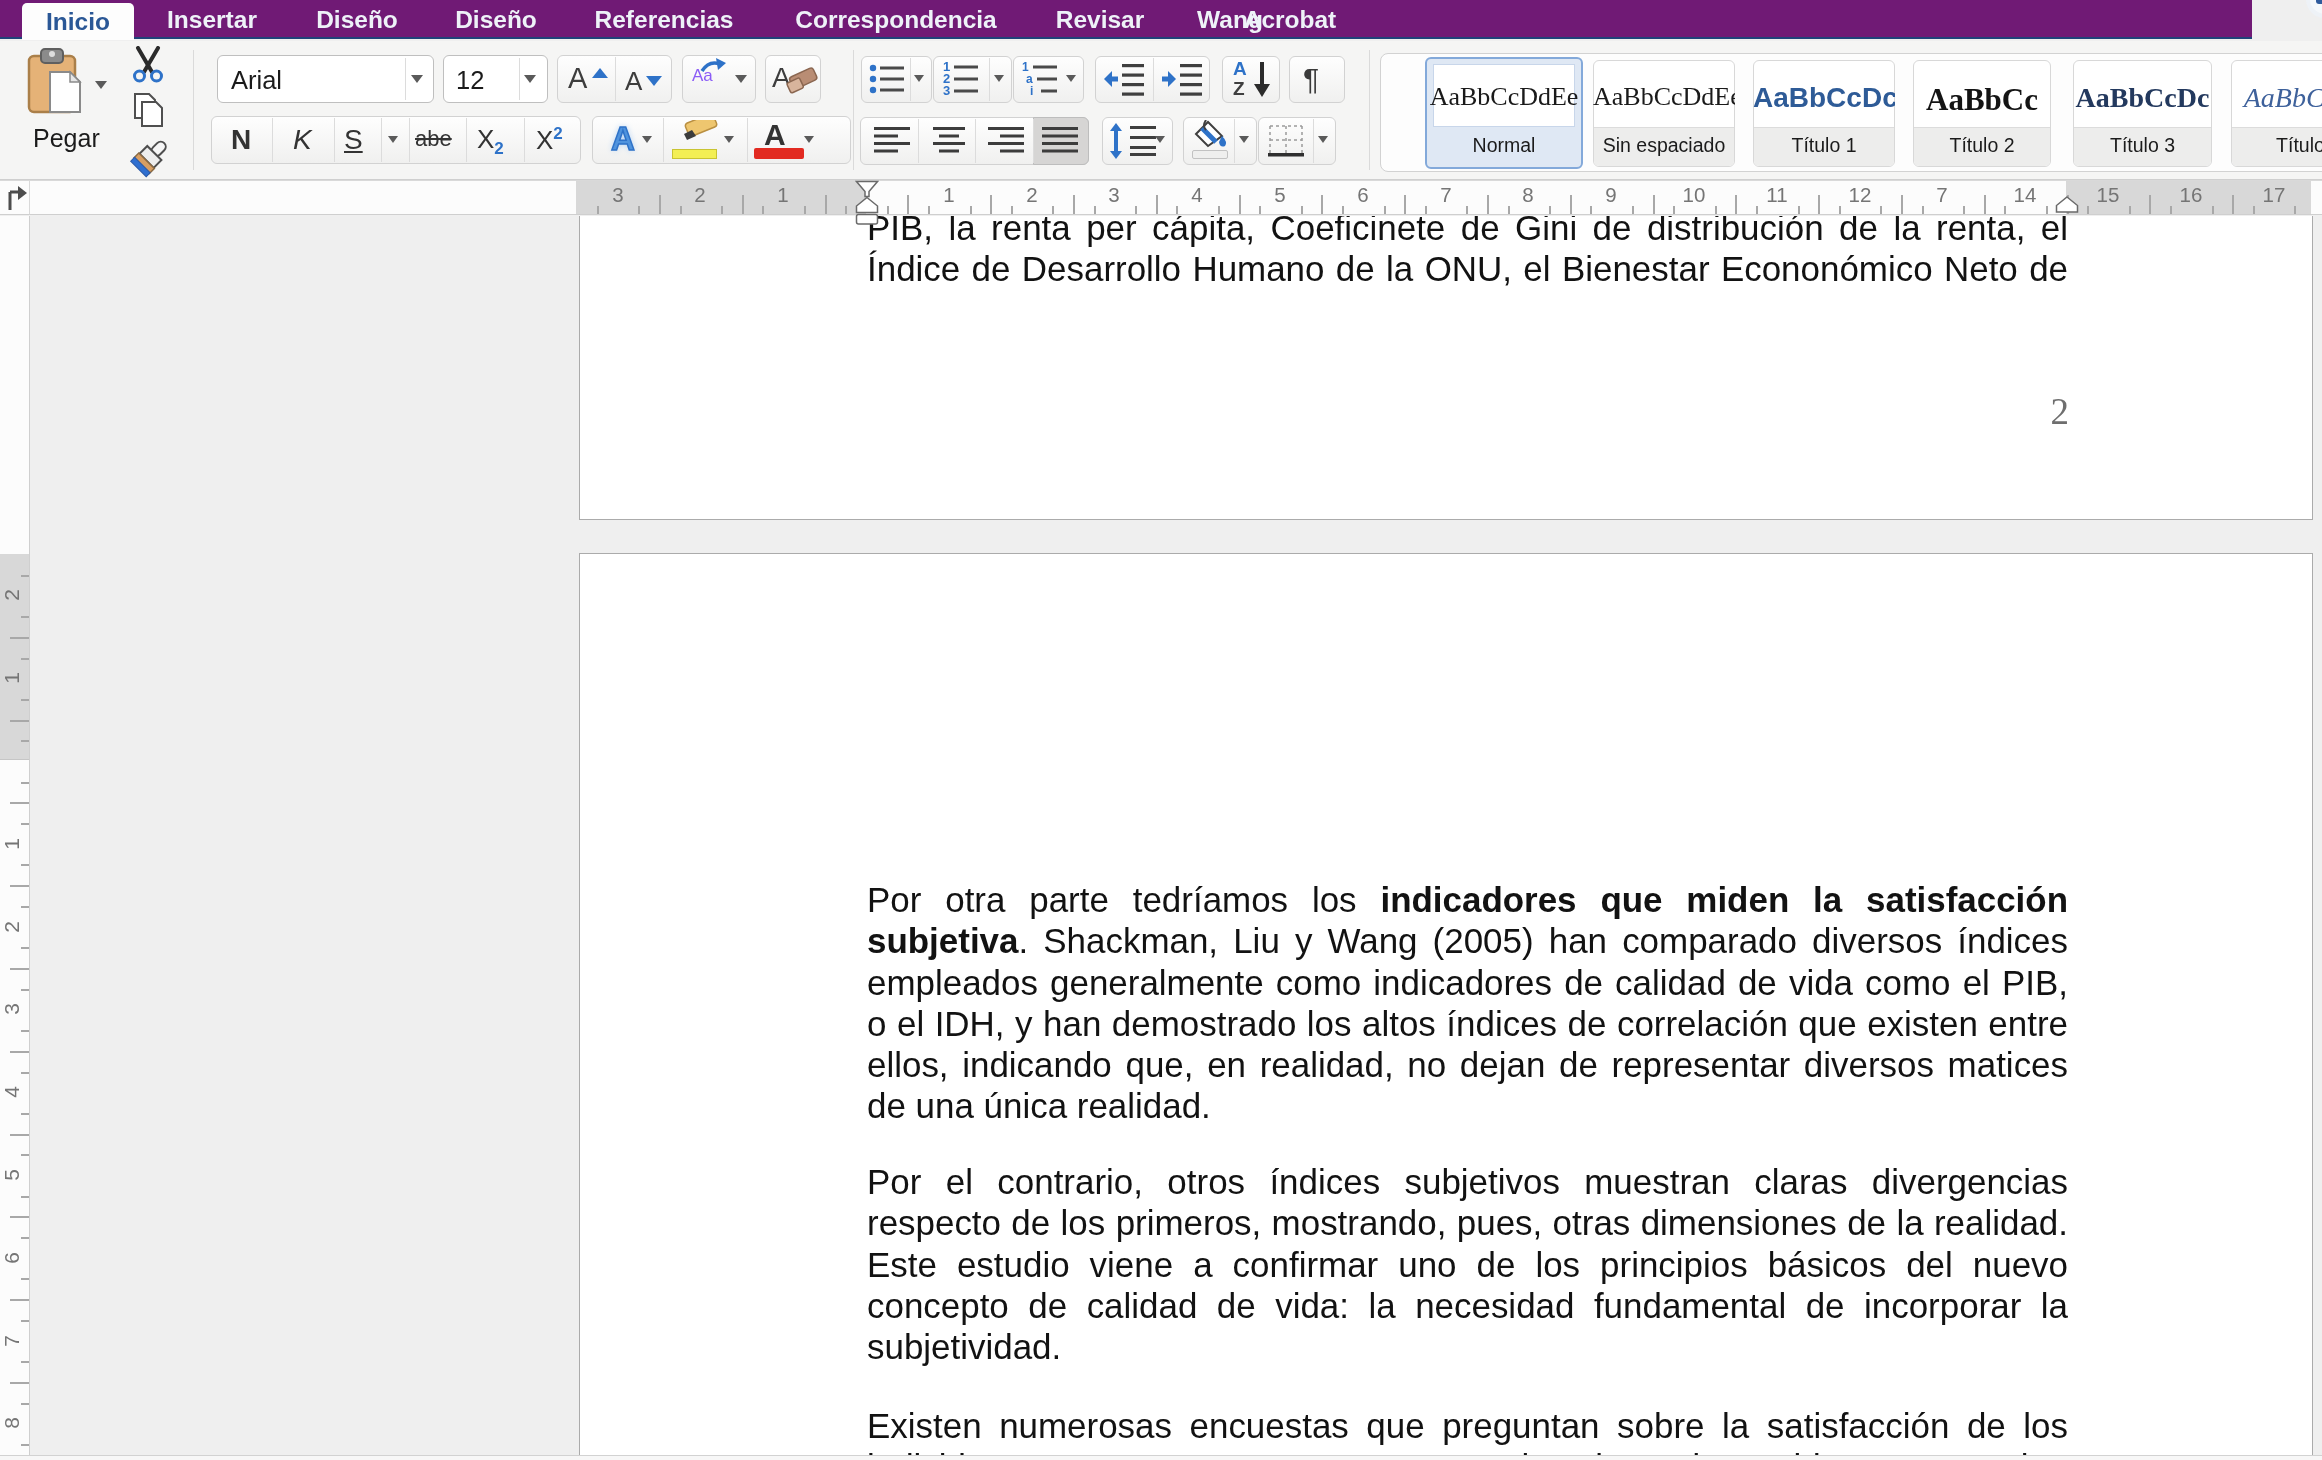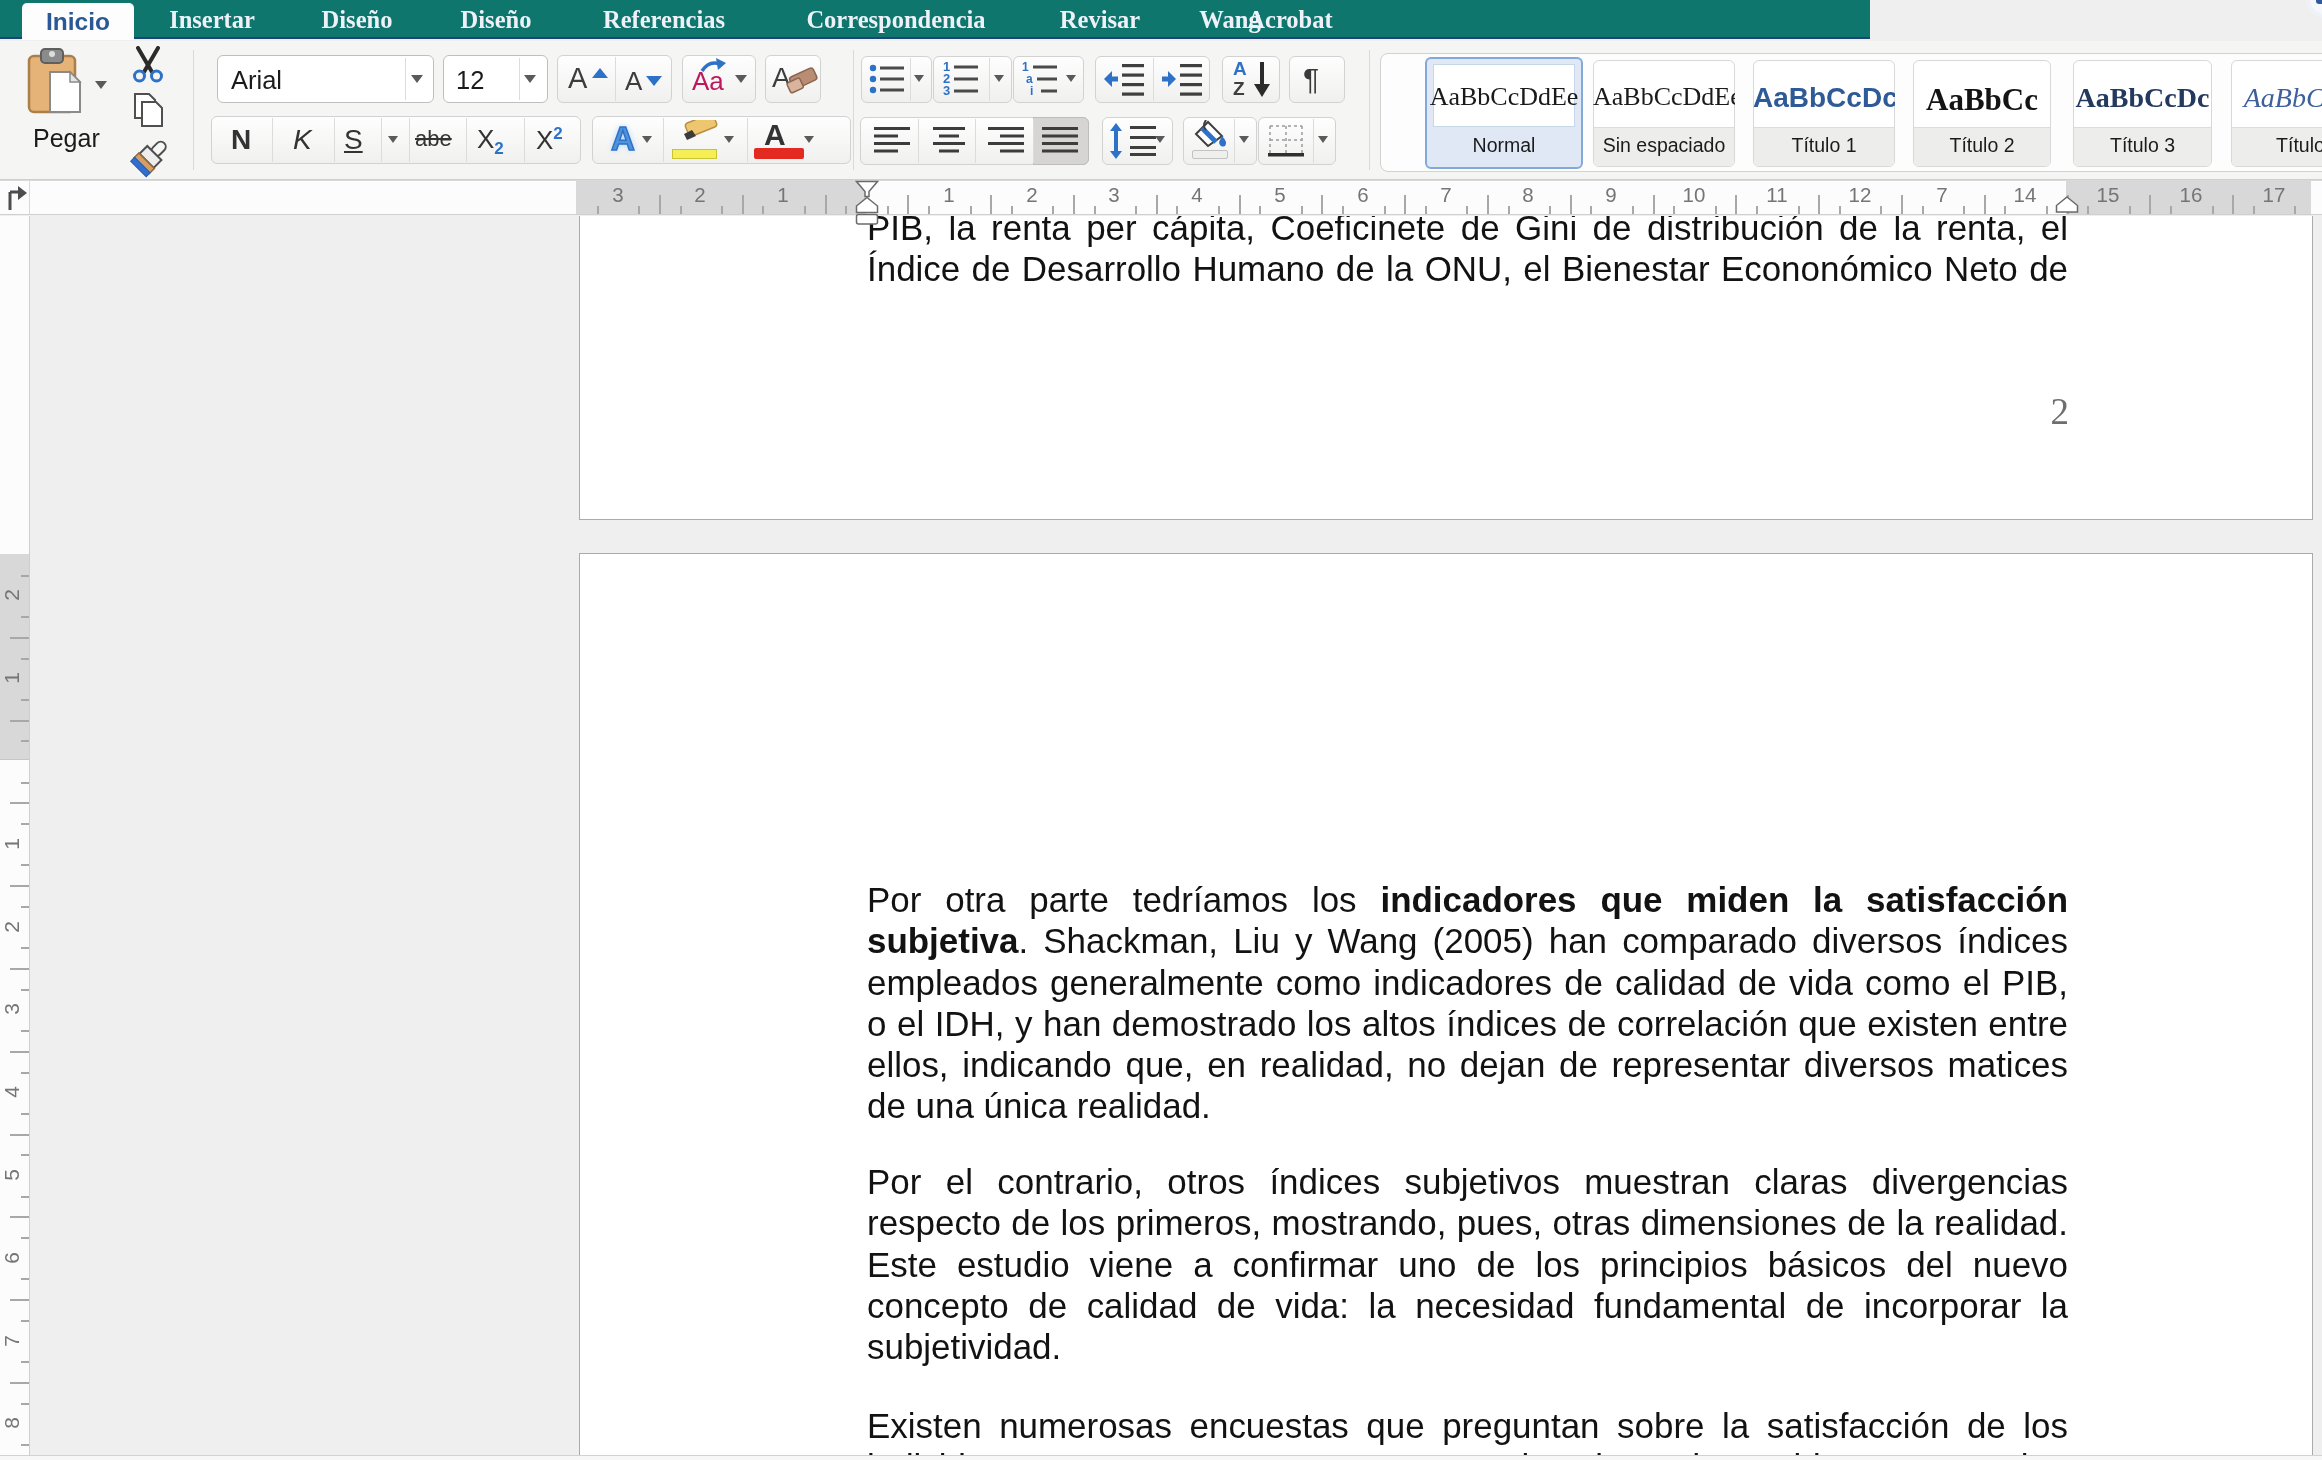--- a/index.html
+++ b/index.html
@@ -1,21 +1,21 @@
 <!DOCTYPE html>
 <html><head><meta charset="utf-8">
 <style>
 * { margin:0; padding:0; box-sizing:border-box; }
 html,body { width:2322px; height:1460px; }
 body { position:relative; overflow:hidden; background:#efefef;
        font-family:"Liberation Sans", sans-serif; }
 .abs { position:absolute; }
 
-#tabbar { left:0; top:0; width:1870px; height:39px; background:#0f766e;
-          border-bottom:2px solid #1f4379;font-family:Liberation Serif, serif; }
+#tabbar { left:0; top:0; width:2252px; height:39px; background:#701a75;
+          border-bottom:2px solid #1f4379; }
 .tab { position:absolute; top:0; height:39px; line-height:39px; color:#eef2f8;
        font-size:24.5px; font-weight:bold; transform:translateX(-50%); }
 #activetab { position:absolute; left:22px; top:3px; width:112px; height:37px;
              background:#fdfdfd; border-radius:5px 5px 0 0; color:#2a5796;
              font-size:24.5px; font-weight:bold; text-align:center; line-height:37px; }
 
 #ribbon { left:0; top:41px; width:2322px; height:139px; background:#f5f5f4;
           border-bottom:1px solid #cfcfcf; }
 .vsep { position:absolute; width:1px; background:#dadada; }
 .btn  { position:absolute; border:1.5px solid #d2d2d2; border-radius:6px;
@@ -105,21 +105,21 @@
 <div class="lbl" style="left:456px;top:25px;font-size:25.5px">12</div>
 <div class="cell-sep" style="left:519px;top:17px;height:42px"></div>
 <div class="ddarr" style="left:524px;top:34px"></div>
 <div class="btn" style="left:557px;top:14px;width:115px;height:48px"></div>
 <div class="cell-sep" style="left:615px;top:16px;height:44px"></div>
 <div class="lbl" style="left:568px;top:21px;font-size:29px;color:#3d3d3d">A</div>
 <div class="abs" style="left:592px;top:27px;width:0;height:0;border-left:8px solid transparent;border-right:8px solid transparent;border-bottom:10px solid #2e72c8"></div>
 <div class="lbl" style="left:625px;top:25px;font-size:26px;color:#3d3d3d">A</div>
 <div class="abs" style="left:646px;top:35px;width:0;height:0;border-left:8px solid transparent;border-right:8px solid transparent;border-top:10px solid #2e72c8"></div>
 <div class="btn" style="left:682px;top:14px;width:74px;height:48px"></div>
-<div class="lbl" style="left:692px;top:25px;font-size:26px;color:#be185d">Aa</div>
+<div class="lbl" style="left:692px;top:25px;font-size:17px;color:#8b5cf6">Aa</div>
 <svg class="abs" style="left:700px;top:16px" width="28" height="16" viewBox="0 0 28 16">
 <path d="M2 14 Q9 3 20 7" fill="none" stroke="#2e72c8" stroke-width="3.5"></path>
 <path d="M16 1 l10 5 l-8 7 z" fill="#2e72c8"></path>
 </svg>
 <div class="ddarr" style="left:735px;top:34px"></div>
 <div class="btn" style="left:765px;top:14px;width:56px;height:48px"></div>
 <div class="lbl" style="left:772px;top:21px;font-size:28px;color:#3d3d3d">A</div>
 <svg class="abs" style="left:786px;top:25px" width="34" height="30" viewBox="0 0 34 30">
 <rect x="4" y="6" width="26" height="13" rx="3" fill="#b98d74" stroke="#8a6650" stroke-width="1.5" transform="rotate(-25 17 12)"></rect>
 <rect x="2" y="14" width="14" height="11" rx="2" fill="#d8b49c" stroke="#8a6650" stroke-width="1.5" transform="rotate(-25 9 19)"></rect>

